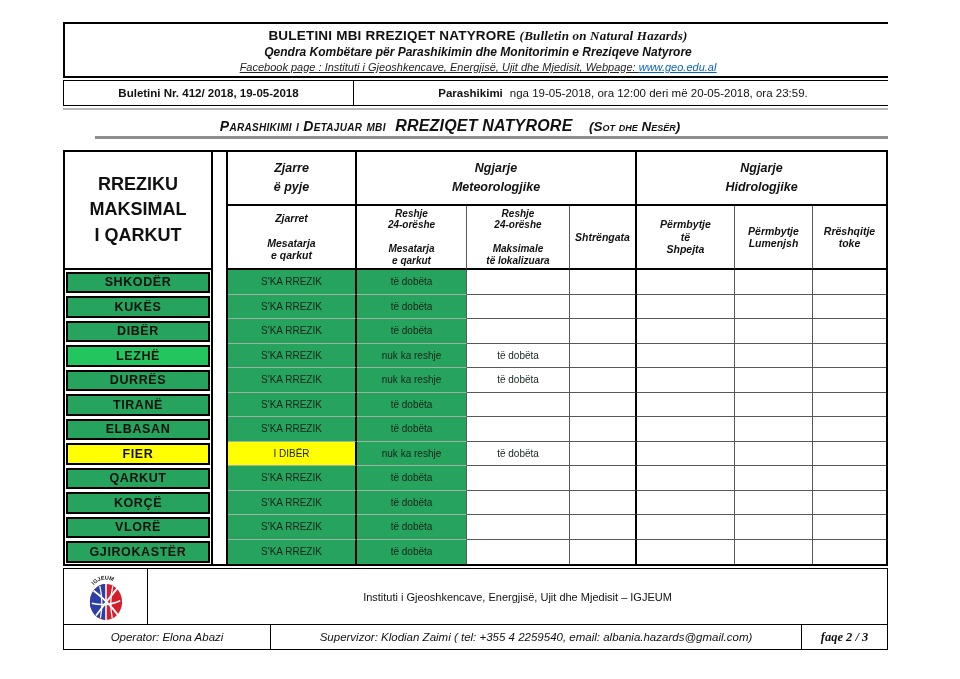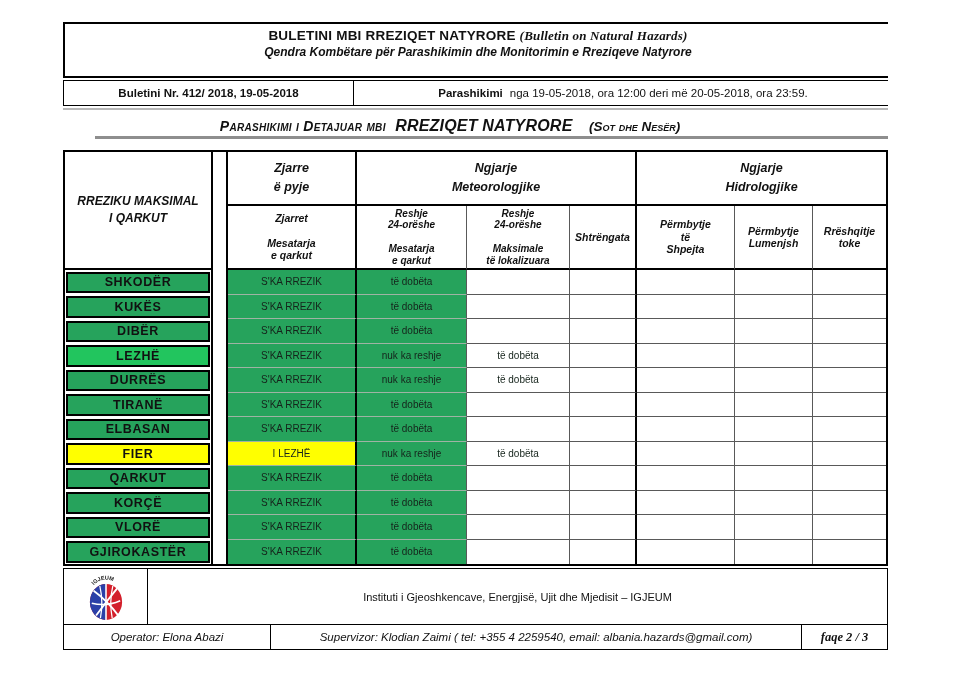--- a/index.html
+++ b/index.html
@@ -41,21 +41,21 @@
           grid-template-rows:54px 64px repeat(12, 24.5px); }
   .cell { display:flex; align-items:center; justify-content:center; text-align:center;
           white-space:pre-line; overflow:hidden; }
   .b-r-thick { border-right:2.5px solid #000; }
   .b-r-thin  { border-right:1px solid #595959; }
   .b-b-thick { border-bottom:2.5px solid #000; }
   .b-b-thin  { border-bottom:1px solid #595959; }
   .g-sep     { border-bottom:1px solid #9fb3a4; }
   .gh { font-weight:bold; font-style:italic; font-size:12.5px; line-height:1.55; }
   .sh { font-weight:bold; font-style:italic; font-size:10.5px; line-height:1.18; }
-  .qh { font-weight:bold; font-style:italic; font-size:12px; line-height:1.4; }
+  .qh { font-weight:bold; font-size:18px; line-height:1.4; }
   .spacer { background:#fff; border-left:2.5px solid #000; border-right:2.5px solid #000; }
   .qwrap { padding:1.5px 1px; background:#fff; display:flex; }
   .qinner { flex:1; display:flex; align-items:center; justify-content:center;
             border:2px solid #000; font-weight:bold; font-size:12.5px; letter-spacing:.6px; }
   .vcell { font-size:10px; color:#15231b; }
 
   
   .footer-box { position:absolute; left:63px; top:568px; width:825px; border:1.5px solid #000; background:#fff; }
   .f-row1 { height:55px; display:flex; }
   .logo-cell { width:84px; border-right:1px solid #000; display:flex; align-items:center; justify-content:center; }
@@ -70,20 +70,23 @@
 <body>
 
 <div class="page">
 
   <div class="top-box">
     <div class="t1">
       <span>BULETINI MBI RREZIQET NATYRORE</span>
       <span class="t1-en">(Bulletin on Natural Hazards)</span>
     </div>
     <div class="t2">Qendra Kombëtare për Parashikimin dhe Monitorimin e Rreziqeve Natyrore</div>
+    <div class="t3">
+      <span>Facebook page : Instituti i Gjeoshkencave, Energjisë, Ujit dhe Mjedisit, Webpage: </span><a>www.geo.edu.al</a>
+    </div>
   </div>
 
   <div class="bulletin-box">
     <div class="bn-left">Buletini Nr. 412/ 2018, 19-05-2018</div>
     <div class="bn-right">
       <b>Parashikimi</b>
       <span>nga 19-05-2018, ora 12:00 deri më 20-05-2018, ora 23:59.</span>
     </div>
   </div>
   <div class="gray-rule-top"></div>
@@ -196,21 +199,21 @@
       <div class="cell vcell b-r-thick g-sep" style="grid-area: 9 / 3 / 10 / 4; background: rgb(38, 163, 92);">S'KA RREZIK</div>
       <div class="cell vcell b-r-thin g-sep" style="grid-area: 9 / 4 / 10 / 5; background: rgb(38, 163, 92);">të dobëta</div>
       <div class="cell vcell b-r-thin b-b-thin" style="grid-area: 9 / 5 / 10 / 6;"></div>
       <div class="cell vcell b-r-thick b-b-thin" style="grid-area: 9 / 6 / 10 / 7;"></div>
       <div class="cell vcell b-r-thin b-b-thin" style="grid-area: 9 / 7 / 10 / 8;"></div>
       <div class="cell vcell b-r-thin b-b-thin" style="grid-area: 9 / 8 / 10 / 9;"></div>
       <div class="cell vcell b-b-thin" style="grid-area: 9 / 9 / 10 / 10;"></div>
       <div class="qwrap" style="grid-area: 10 / 1 / 11 / 2;">
         <div class="qinner" style="background: rgb(255, 255, 0);">FIER</div>
       </div>
-      <div class="cell vcell b-r-thick g-sep" style="grid-area: 10 / 3 / 11 / 4; background: rgb(255, 255, 0);">I LEZHË</div>
+      <div class="cell vcell b-r-thick g-sep" style="grid-area: 10 / 3 / 11 / 4; background: rgb(255, 255, 0);">I DIBËR</div>
       <div class="cell vcell b-r-thin g-sep" style="grid-area: 10 / 4 / 11 / 5; background: rgb(38, 163, 92);">nuk ka reshje</div>
       <div class="cell vcell b-r-thin b-b-thin" style="grid-area: 10 / 5 / 11 / 6;">të dobëta</div>
       <div class="cell vcell b-r-thick b-b-thin" style="grid-area: 10 / 6 / 11 / 7;"></div>
       <div class="cell vcell b-r-thin b-b-thin" style="grid-area: 10 / 7 / 11 / 8;"></div>
       <div class="cell vcell b-r-thin b-b-thin" style="grid-area: 10 / 8 / 11 / 9;"></div>
       <div class="cell vcell b-b-thin" style="grid-area: 10 / 9 / 11 / 10;"></div>
       <div class="qwrap" style="grid-area: 11 / 1 / 12 / 2;">
         <div class="qinner" style="background: rgb(38, 163, 92);">QARKUT</div>
       </div>
       <div class="cell vcell b-r-thick g-sep" style="grid-area: 11 / 3 / 12 / 4; background: rgb(38, 163, 92);">S'KA RREZIK</div>

